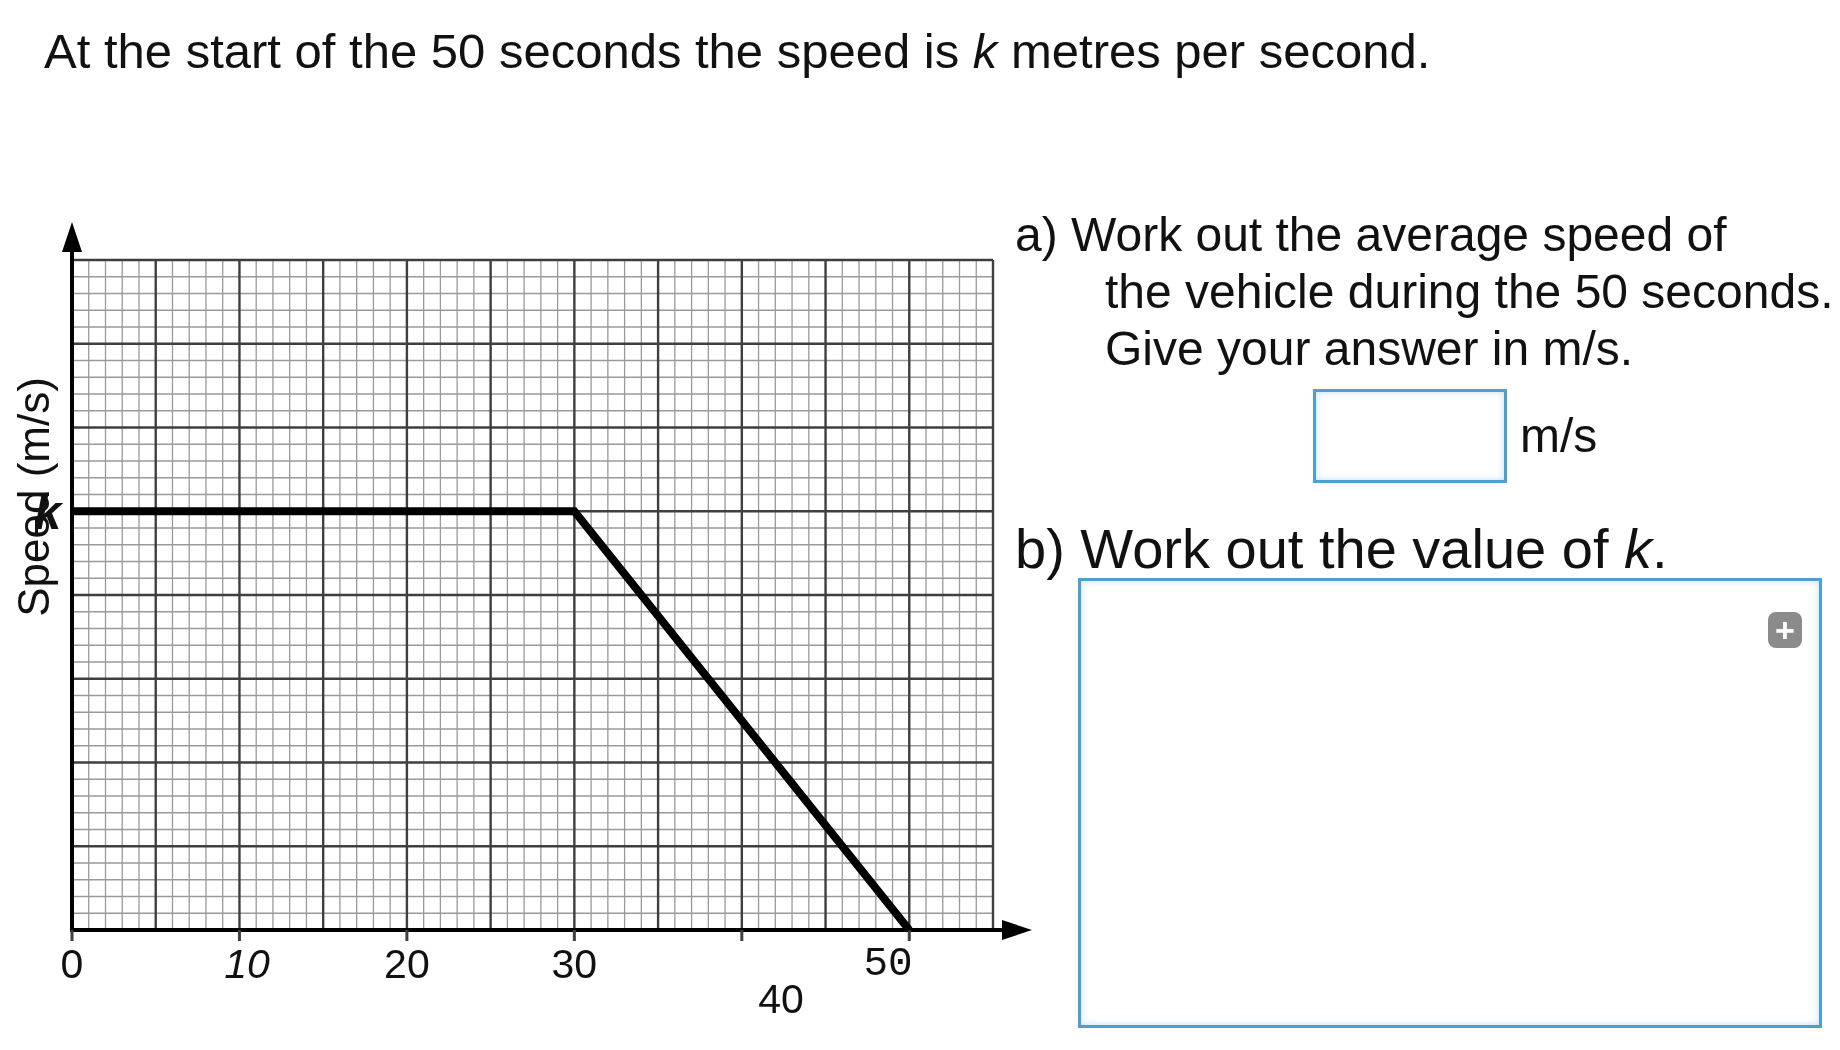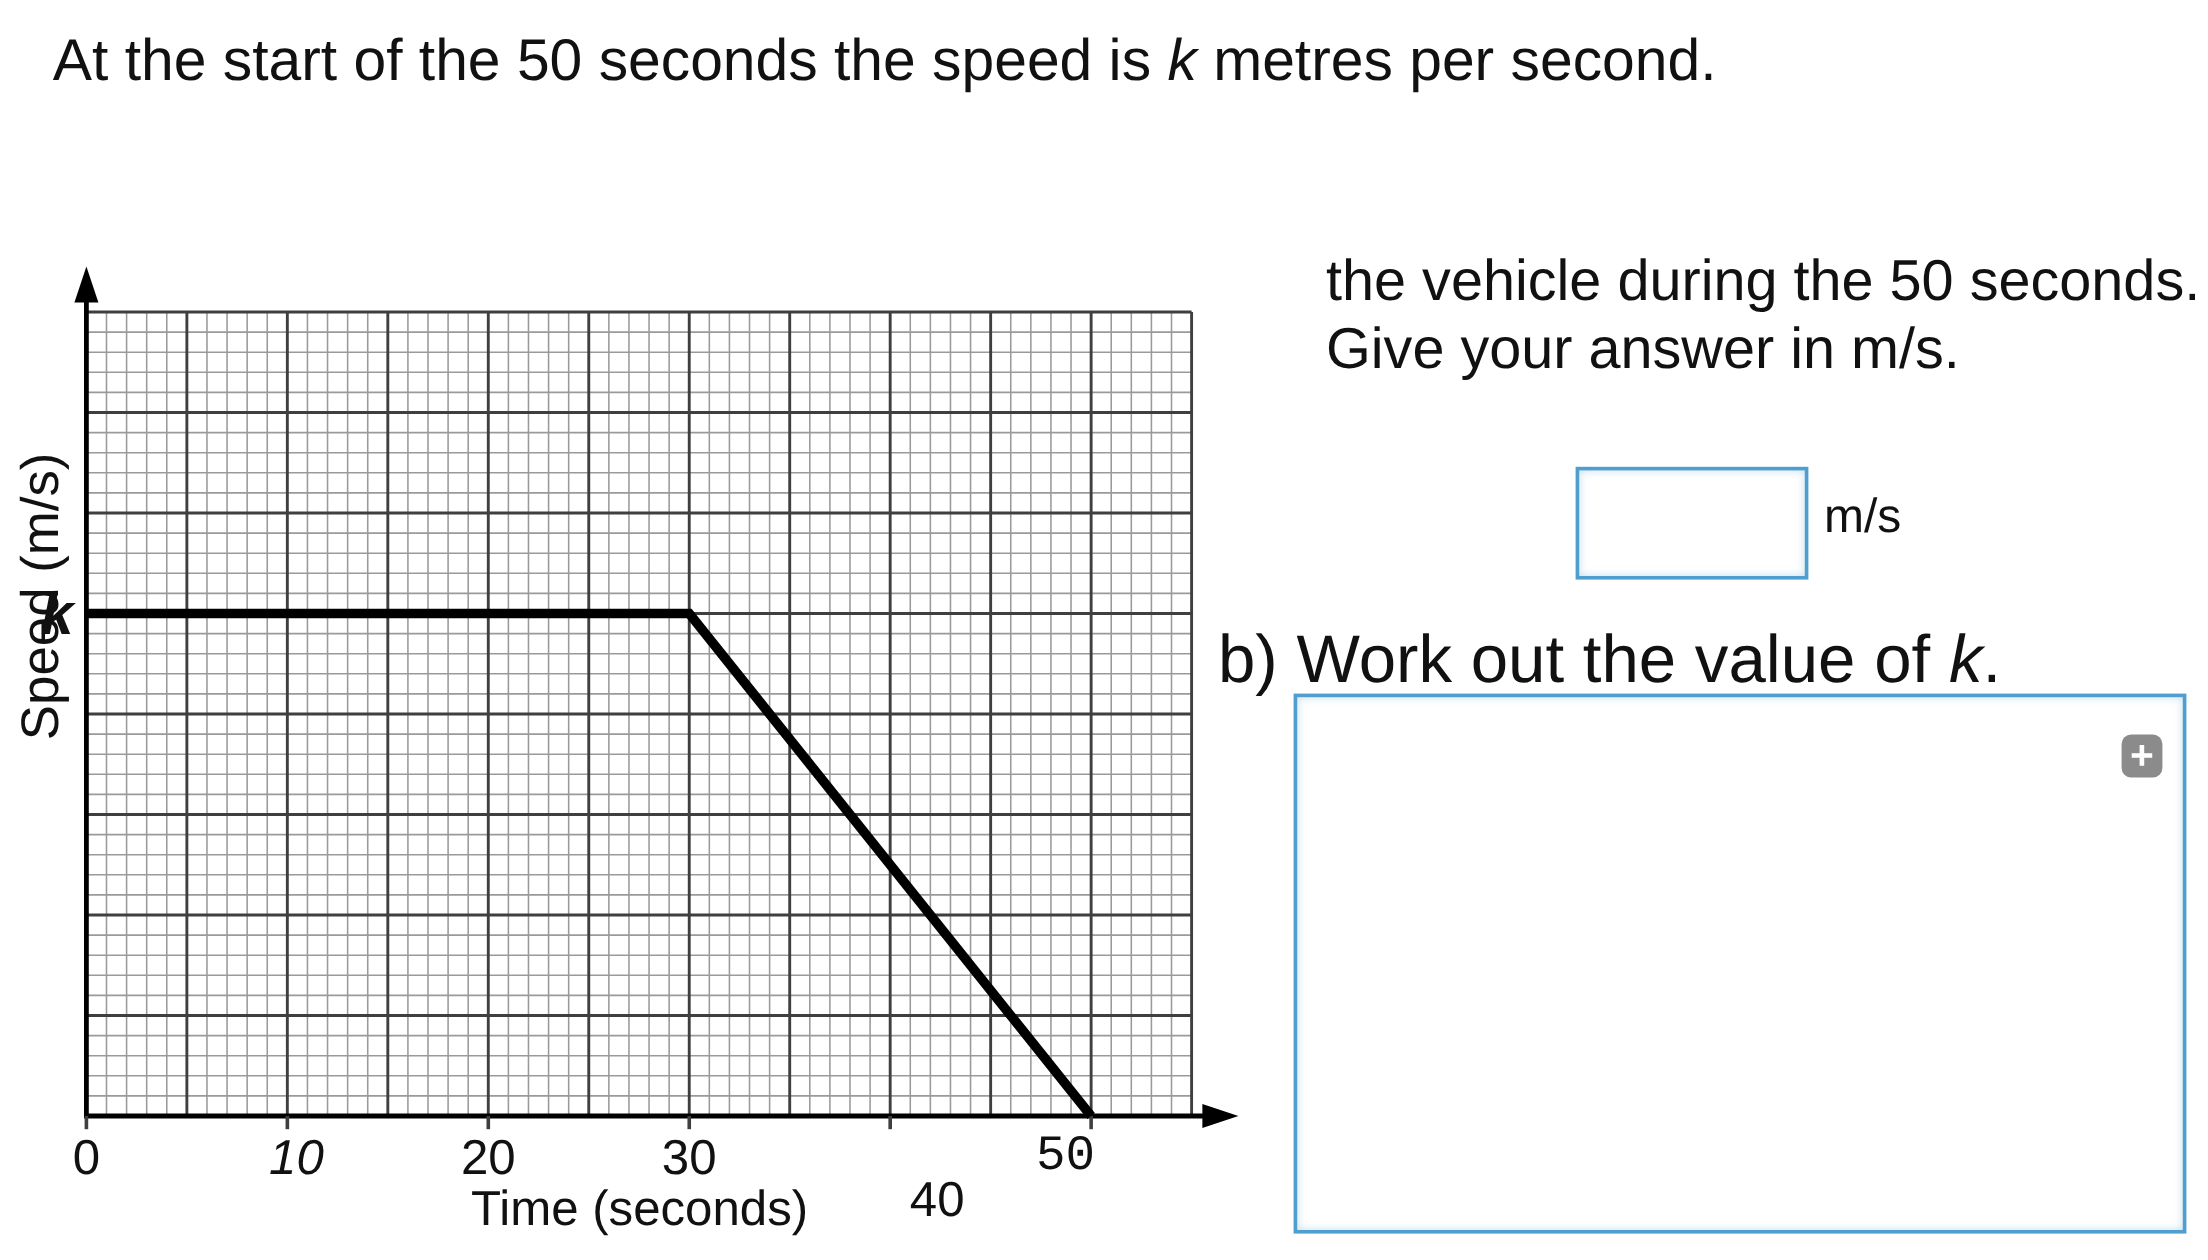--- a/index.html
+++ b/index.html
@@ -27,21 +27,21 @@
   
   .qa{position:absolute;left:1015px;top:206px;font-size:48px;line-height:57px;white-space:nowrap;}
   .qa .q-line{margin-left:90px;}
   .qa .q-line.first{margin-left:0;}
   .answer-a{
     position:absolute;left:1313px;top:389px;width:194px;height:94px;box-sizing:border-box;
     border:3px solid #4f9ecd;background:#fff;outline:none;
     box-shadow:inset 0 0 7px rgba(120,180,220,.45);
     font-family:"Liberation Sans",sans-serif;font-size:40px;padding:0 10px;
   }
-  .unit{position:absolute;left:1520px;top:408px;font-size:40px;}
+  .unit{position:absolute;left:1520px;top:408px;font-size:48px;}
 
   
   .qb-label{position:absolute;left:1015px;top:516px;font-size:56px;white-space:nowrap;}
   .answer-b{
     position:absolute;left:1078px;top:578px;width:744px;height:450px;box-sizing:border-box;
     border:3px solid #4f9ecd;background:#fff;
     box-shadow:inset 0 0 7px rgba(120,180,220,.45);
   }
   .plus{
     position:absolute;right:17px;top:31px;width:34px;height:36px;
@@ -173,24 +173,24 @@
     <div class="ylabel">Speed (m/s)</div>
     <div class="klabel">k</div>
     <div id="xticks">
         <div class="xtick" style="left: 72px;">0</div>
         <div class="xtick" style="left: 247px; font-style: italic;">10</div>
         <div class="xtick" style="left: 406.909px;">20</div>
         <div class="xtick" style="left: 574.364px;">30</div>
         <div class="xtick" style="left: 781px; margin-top: 35px;">40</div>
         <div class="xtick" style="left: 888px; font-family: Liberation Mono, monospace;">50</div>
       </div>
-    <div class="xlabel">Time (seconds)</div>
   </div>
 
   <div class="qa">
+    <div class="q-line first">a) Work out the average speed of</div>
     <div class="q-line">the vehicle during the 50 seconds.</div>
     <div class="q-line">Give your answer in m/s.</div>
   </div>
 
   <input class="answer-a" type="text" value="" style="border-color: rgb(79, 158, 205);">
   <div class="unit">m/s</div>
 
   <div class="qb-label"><span>b) Work out the value of </span><span class="var">k</span><span>.</span></div>
 
   <div class="answer-b" style="border-color: rgb(79, 158, 205);">

